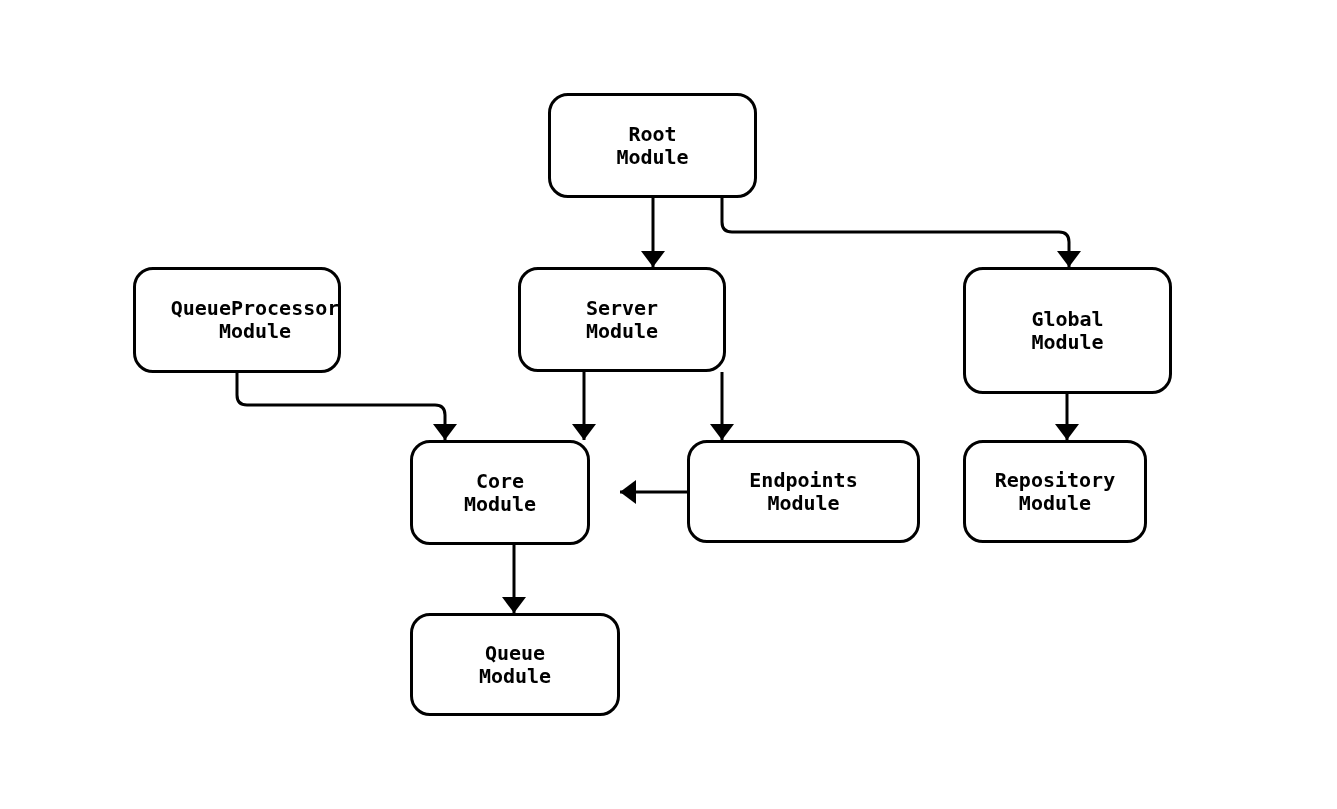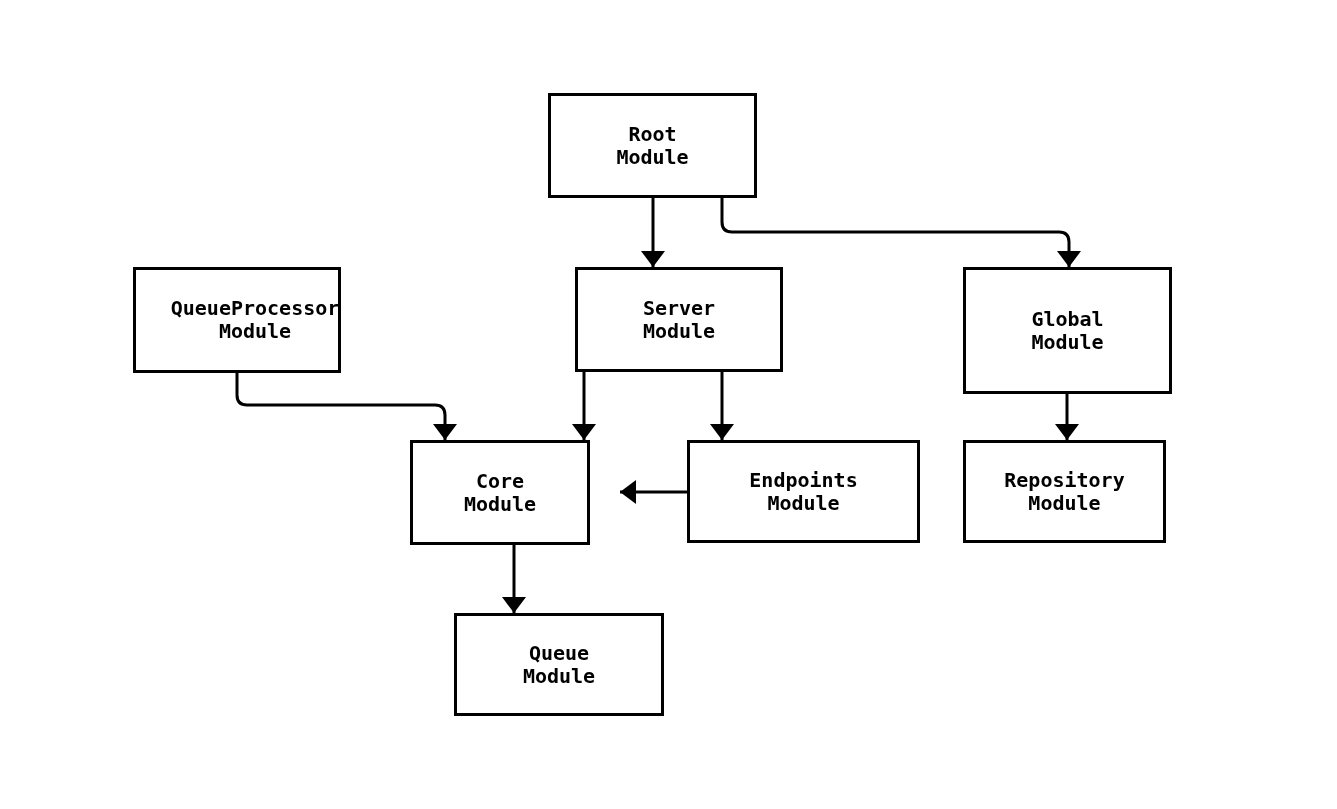--- a/index.html
+++ b/index.html
@@ -24,43 +24,43 @@
   }
   .edge {
     fill: none;
     stroke: #000000;
     stroke-width: 3;
   }
   .node {
     position: absolute;
     box-sizing: border-box;
     border: 3px solid #000000;
-    border-radius: 0;
+    border-radius: 20px;
     background: #ffffff;
     display: flex;
     align-items: center;
     justify-content: center;
     text-align: center;
   }
   .node-label {
     font-size: 20px;
     font-weight: bold;
     line-height: 23px;
     color: #000000;
     white-space: pre-line;
   }
   
   #node-root          { left: 548px;  top: 93px;  width: 209px; height: 105px; }
   #node-queueprocessor{ left: 133px;  top: 267px; width: 208px; height: 106px; padding-left: 36px; }
-  #node-server        { left: 575px;  top: 267px; width: 208px; height: 105px; }
+  #node-server        { left: 518px;  top: 267px; width: 208px; height: 105px; }
   #node-global        { left: 963px;  top: 267px; width: 209px; height: 127px; }
   #node-core          { left: 410px;  top: 440px; width: 180px; height: 105px; }
   #node-endpoints     { left: 687px;  top: 440px; width: 233px; height: 103px; }
-  #node-repository    { left: 963px;  top: 440px; width: 203px; height: 103px; }
-  #node-queue         { left: 410px;  top: 613px; width: 210px; height: 103px; margin-left: 44px; }
+  #node-repository    { left: 963px;  top: 440px; width: 184px; height: 103px; }
+  #node-queue         { left: 410px;  top: 613px; width: 210px; height: 103px; }
 </style>
 </head>
 <body>
 
 <div class="canvas">
 
   <svg class="edges-layer" width="1337" height="809" viewBox="0 0 1337 809" xmlns="http://www.w3.org/2000/svg">
     <defs>
       <marker id="arrowhead" markerUnits="userSpaceOnUse" markerWidth="16" markerHeight="24" viewBox="0 0 16 24" refX="16" refY="12" orient="auto">
         <path d="M0,0 L16,12 L0,24 Z" fill="#000000"></path>

